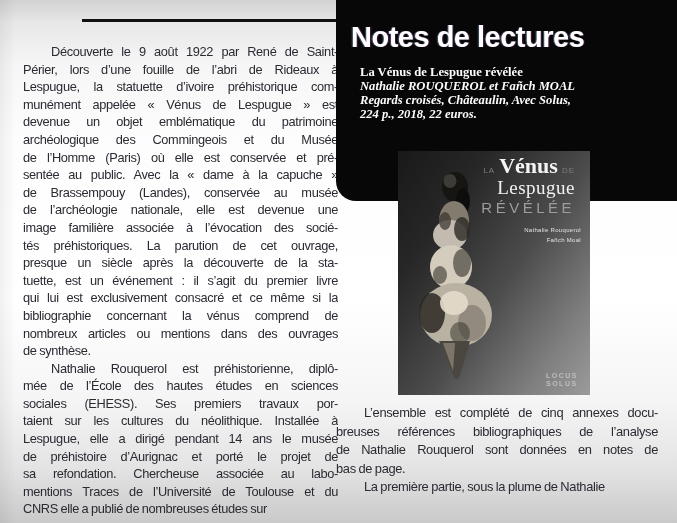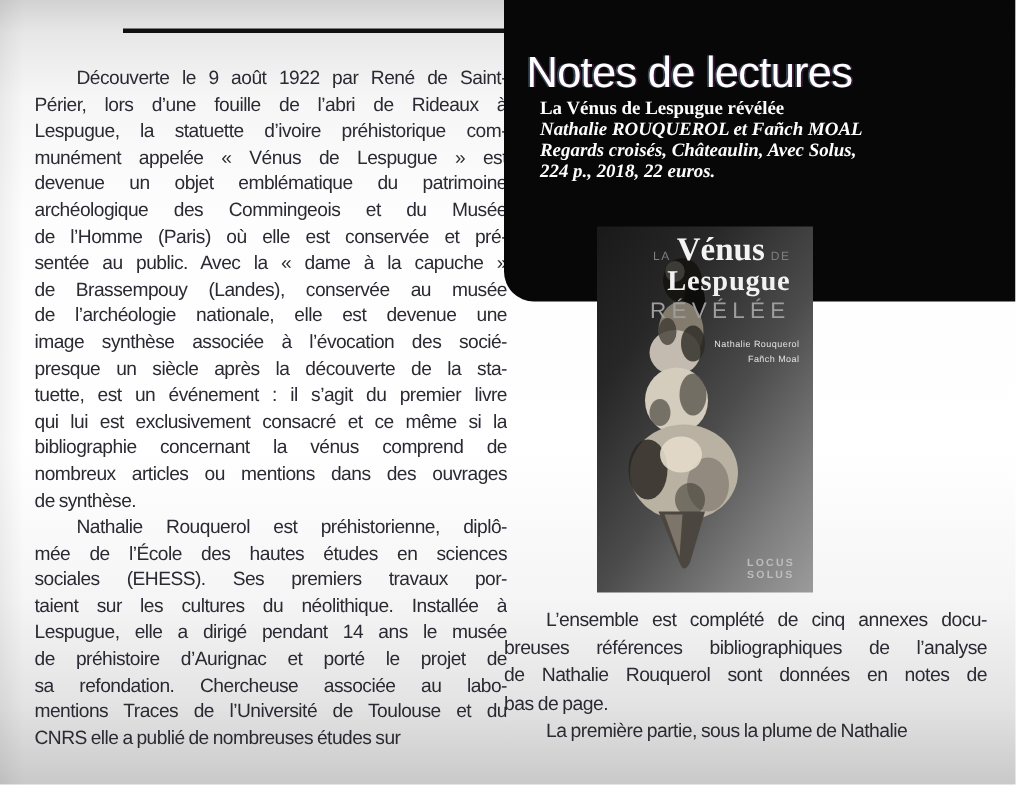--- a/index.html
+++ b/index.html
@@ -43,48 +43,47 @@
   .para .tline:last-child { text-align-last: left; }
 
   
   .band {
     position: absolute; left: 336px; top: 0; width: 341px; height: 201px;
     background: #070708;
     border-bottom-left-radius: 20px;
   }
   .band-title {
     position: absolute; left: 15px; top: 21px;
-    color: #ffffff; font-weight: normal; font-size: 29px; letter-spacing: -0.5px;
+    color: #ffffff; font-weight: bold; font-size: 29px; letter-spacing: -0.5px;
     text-shadow: 1.2px 0 0 rgba(150,60,140,0.35), -1.2px 0 0 rgba(160,210,255,0.3);
     white-space: nowrap;
-    margin-top: 12px;
   }
   .band-citation {
     position: absolute; left: 24px; top: 65px;
     font-family: "Liberation Serif", serif;
     color: #fdfdfd; font-weight: bold;
     font-size: 12.6px; line-height: 14px;
     white-space: nowrap;
   }
   .cit-italic { font-style: italic; }
 
   
   .cover {
-    position: absolute; left: 398px; top: 151px; width: 144px; height: 244px;
+    position: absolute; left: 398px; top: 151px; width: 192px; height: 244px;
     background: linear-gradient(125deg, #191919 0%, #272727 25%, #4c4c4c 55%, #7f7f7f 82%, #9b9b9b 100%);
   }
   .cover-statue { position: absolute; left: 12px; top: 12px; }
   .cover-titles {
     position: absolute; top: 4px; right: 15px; text-align: right;
     font-family: "Liberation Serif", serif; line-height: 1;
   }
   .ct-small { font-family: "Liberation Sans", sans-serif; font-size: 8px; color: #7e7e7e; letter-spacing: 1px; font-weight: normal; }
   .ct-main { font-size: 22px; font-weight: bold; color: #f4f4f4; }
   .ct-line { margin-top: 1px; }
-  .ct-second { font-size: 19px; font-weight: bold; color: #f2f2f2; letter-spacing: 0.5px; }
+  .ct-second { font-size: 19px; font-weight: normal; color: #f2f2f2; letter-spacing: 0.5px; }
   .ct-third { font-family: "Liberation Sans", sans-serif; font-size: 15px; font-weight: 300;
               color: #9d9d9d; letter-spacing: 3.5px; margin-top: 3px; }
   .cover-authors {
     position: absolute; top: 74px; right: 9px; text-align: right;
     font-size: 6px; line-height: 10px; color: #e3e3e3; letter-spacing: 0.3px;
   }
   .cover-publisher {
     position: absolute; right: 12px; bottom: 8px;
     font-size: 7px; line-height: 7.5px; color: #c6c6c6; letter-spacing: 1.5px;
     font-weight: bold; opacity: 0.85;
@@ -100,21 +99,22 @@
       <div class="tline">Découverte le 9 août 1922 par René de Saint-</div>
       <div class="tline">Périer, lors d’une fouille de l’abri de Rideaux à</div>
       <div class="tline">Lespugue, la statuette d’ivoire préhistorique com-</div>
       <div class="tline">munément appelée « Vénus de Lespugue » est</div>
       <div class="tline">devenue un objet emblématique du patrimoine</div>
       <div class="tline">archéologique des Commingeois et du Musée</div>
       <div class="tline">de l’Homme (Paris) où elle est conservée et pré-</div>
       <div class="tline">sentée au public. Avec la « dame à la capuche »</div>
       <div class="tline">de Brassempouy (Landes), conservée au musée</div>
       <div class="tline">de l’archéologie nationale, elle est devenue une</div>
-      <div class="tline">image synthèse associée à l’évocation des socié-</div>
+      <div class="tline">image familière associée à l’évocation des socié-</div>
+      <div class="tline">tés préhistoriques. La parution de cet ouvrage,</div>
       <div class="tline">presque un siècle après la découverte de la sta-</div>
       <div class="tline">tuette, est un événement : il s’agit du premier livre</div>
       <div class="tline">qui lui est exclusivement consacré et ce même si la</div>
       <div class="tline">bibliographie concernant la vénus comprend de</div>
       <div class="tline">nombreux articles ou mentions dans des ouvrages</div>
       <div class="tline">de synthèse.</div>
     </div>
   <div class="para">
       <div class="tline">Nathalie Rouquerol est préhistorienne, diplô-</div>
       <div class="tline">mée de l’École des hautes études en sciences</div>

